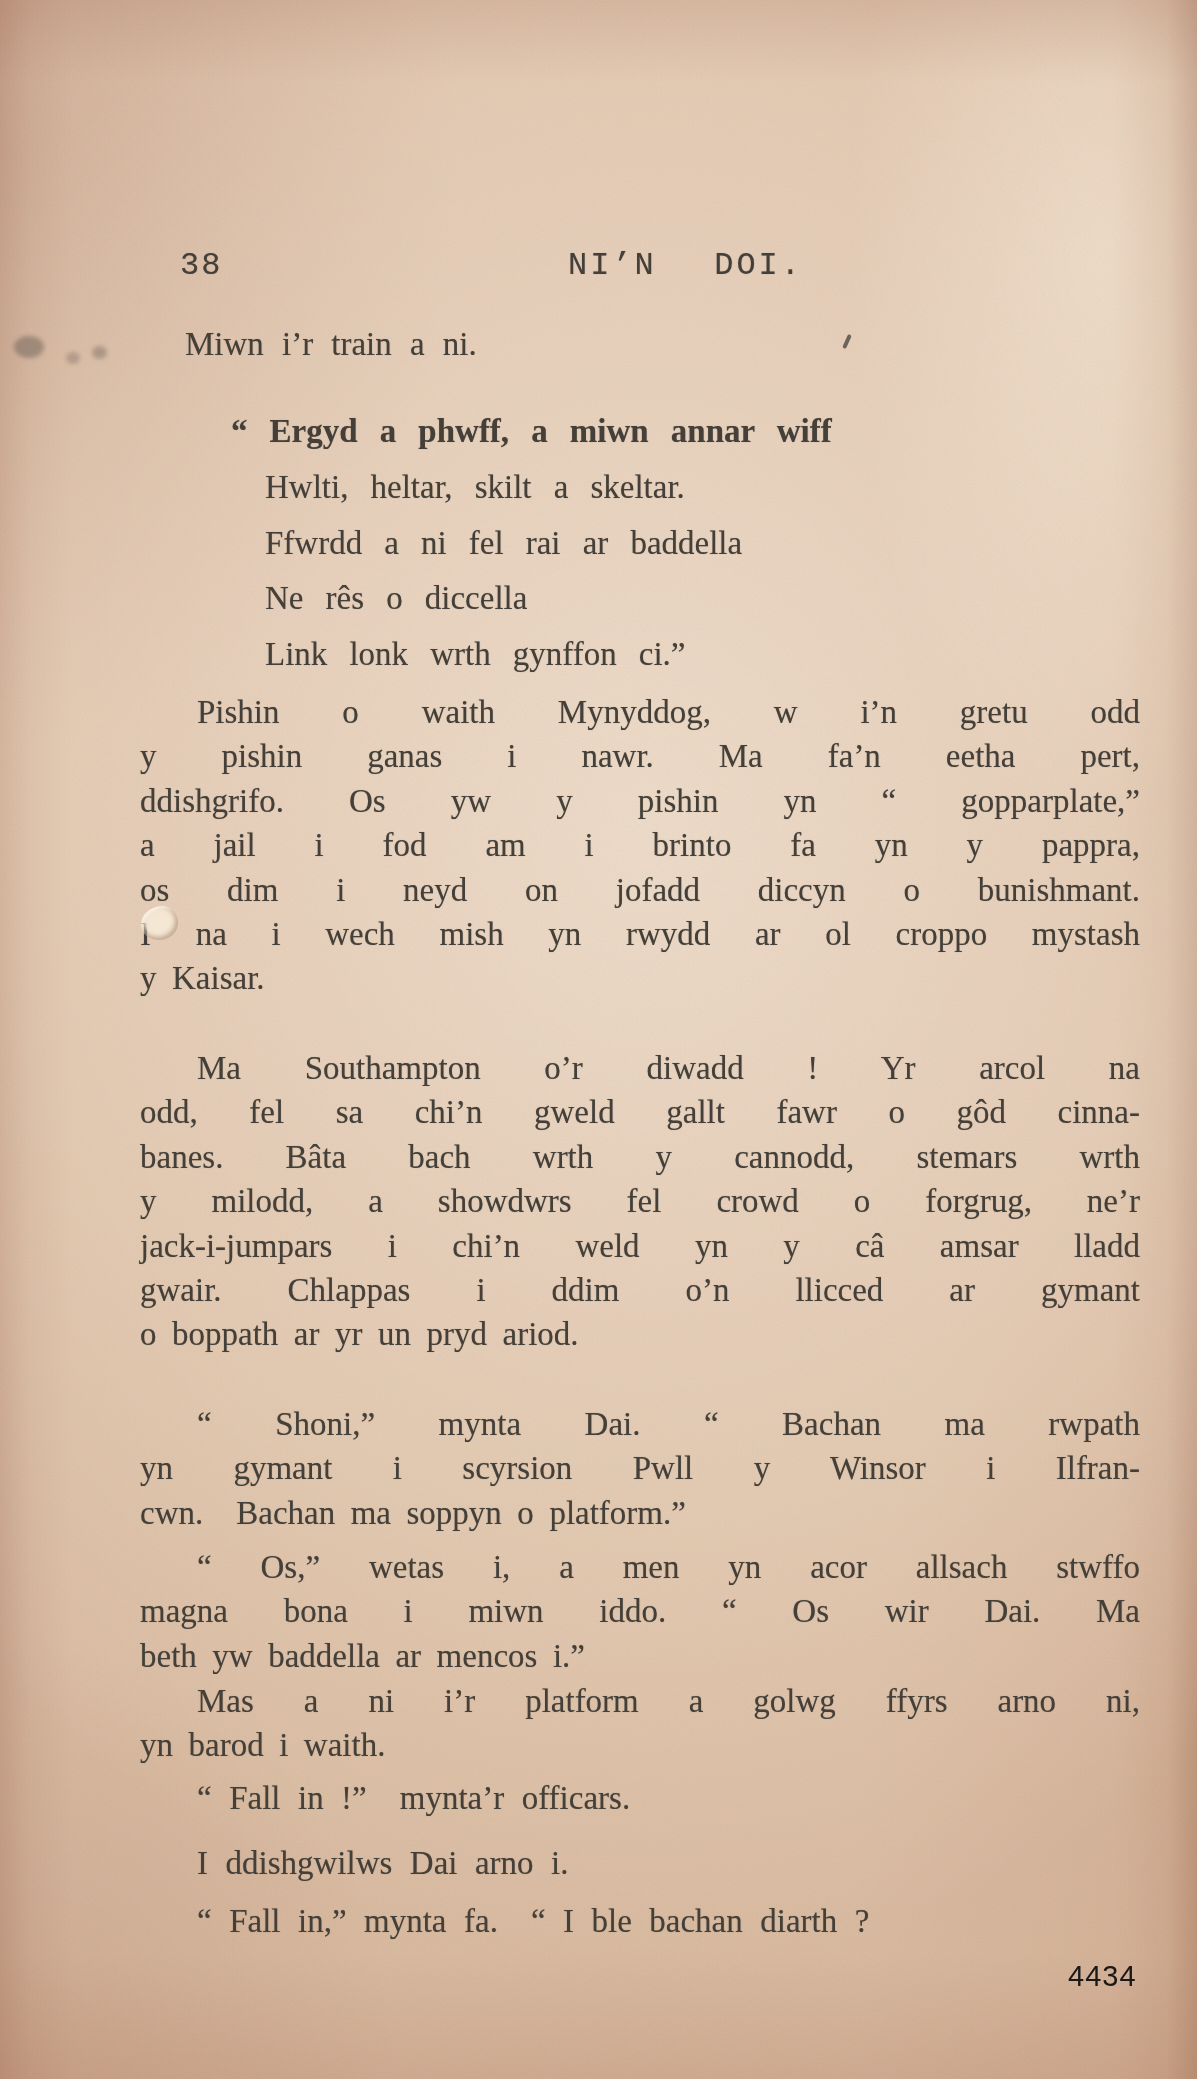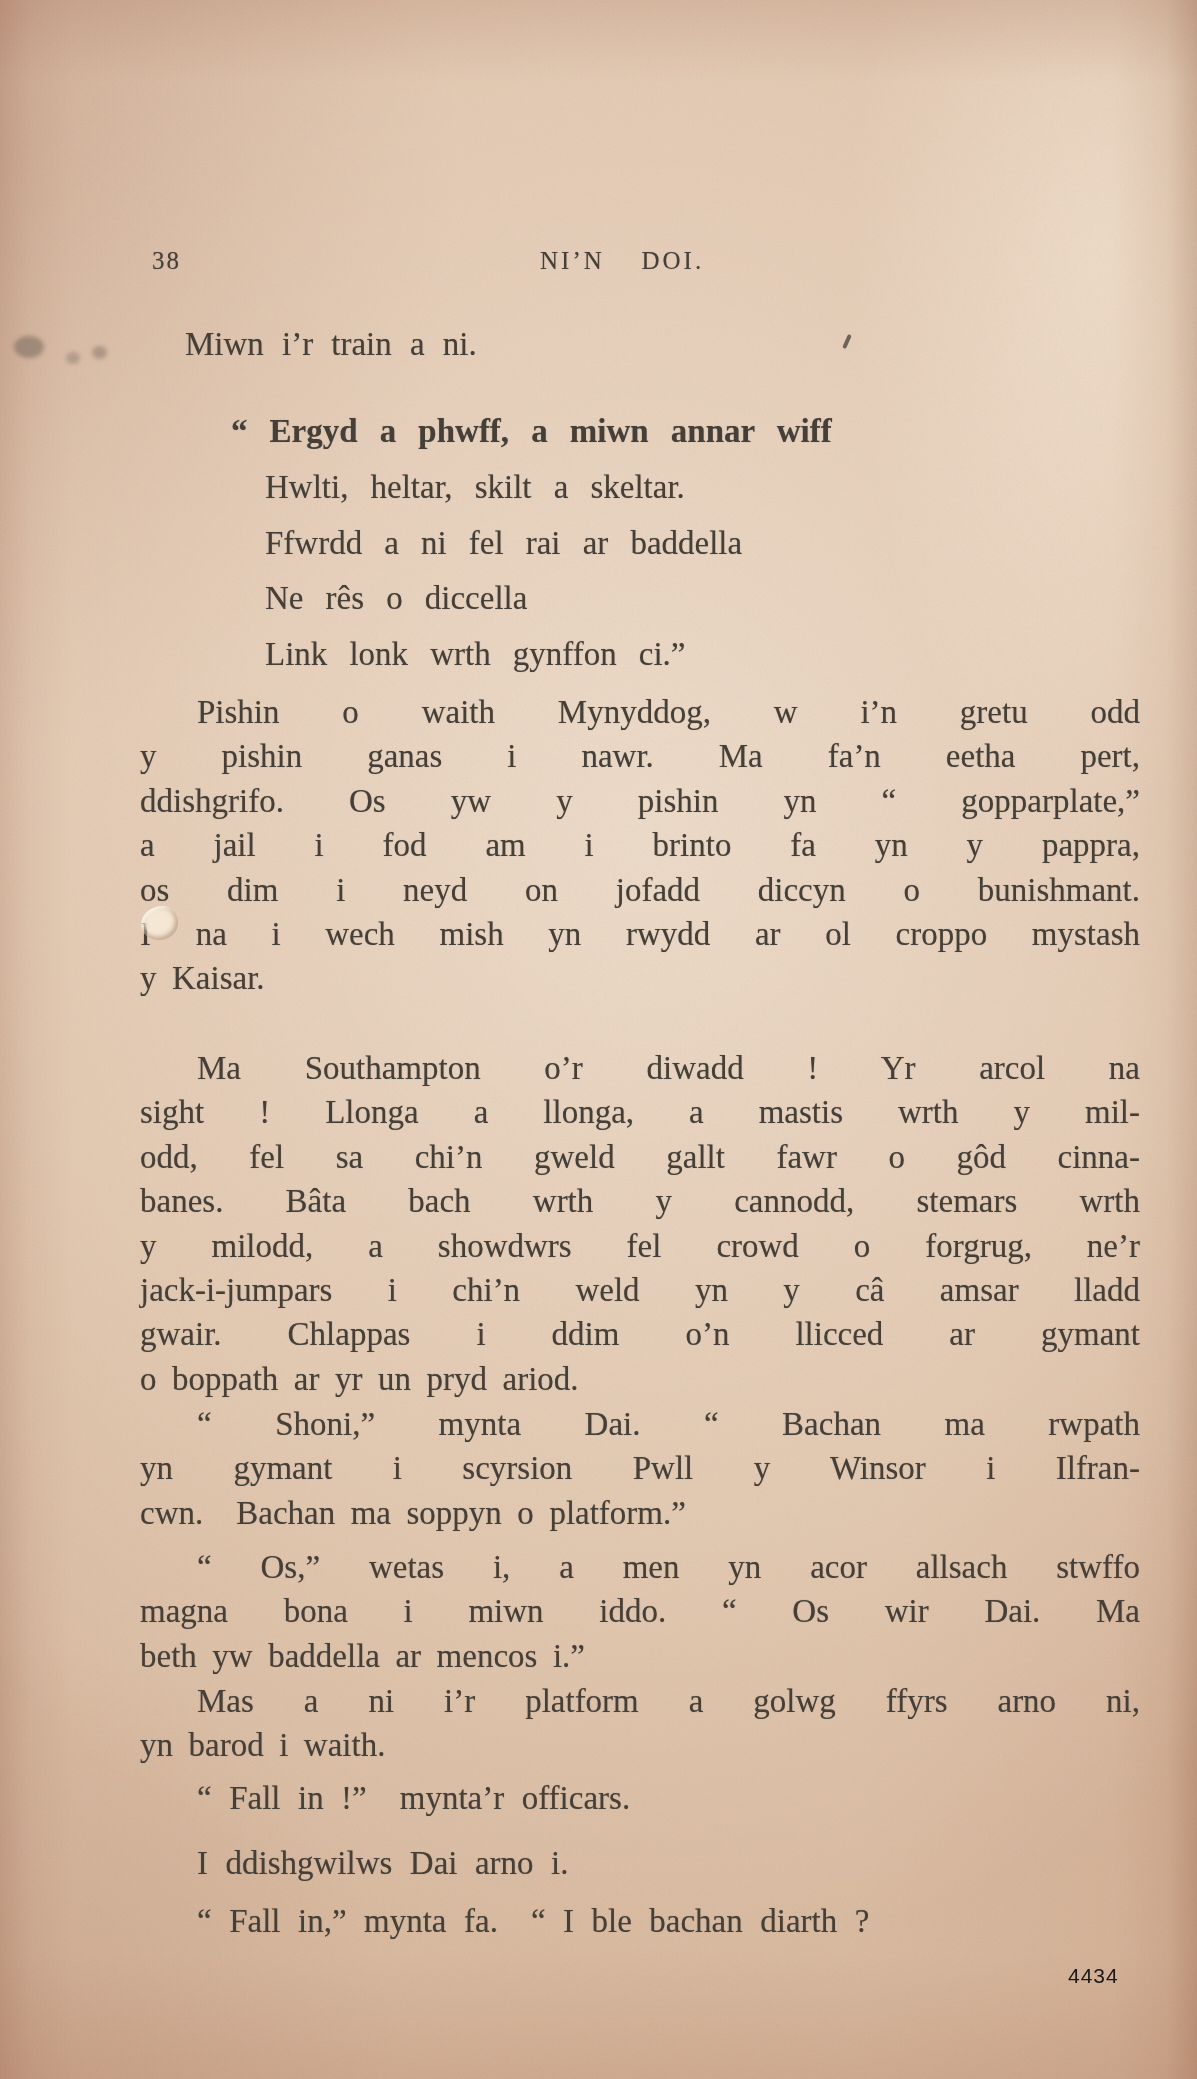--- a/index.html
+++ b/index.html
@@ -23,31 +23,31 @@
   .block{position:absolute;left:140px;width:1000px;font-size:33px;
          text-shadow:0 0 1px rgba(64,58,48,0.38);}
   .line{line-height:44.4px;text-align:justify;text-align-last:justify;}
   .para .line:first-child{text-indent:57px;}
   .line.last{text-align-last:left;word-spacing:0.22em;}
   .line.single{text-align:left;text-align-last:left;word-spacing:0.28em;text-indent:57px;}
   .opening .line{word-spacing:0.30em;text-indent:45px;text-align:left;text-align-last:left;}
   .poem{left:265px;width:800px;}
   .poem .pline{line-height:55.8px;word-spacing:0.42em;text-align:left;}
   .poem .pline.first{text-indent:-34px;font-weight:bold;}
-  .pagehead{position:absolute;left:128px;top:247px;width:1000px;height:40px;
-            font-size:25px;text-shadow:0 0 1px rgba(64,58,48,0.38);}
+  .pagehead{position:absolute;left:156px;top:247px;width:1000px;height:40px;
+            font-size:32px;text-shadow:0 0 1px rgba(64,58,48,0.38);font-family:Liberation Mono, monospace;}
   .pnum{position:absolute;left:24px;top:0;letter-spacing:2px;}
   .ptitle{position:absolute;left:412px;top:0;letter-spacing:3px;word-spacing:1.1em;}
   #para1{top:690px;} #para2{top:1046px;} #para3{top:1402px;}
   #para4{top:1545px;} #para5{top:1679px;}
   #line-officars{top:1776px;} #line-ddishgwilws{top:1841px;} #line-ble{top:1899px;}
   #opening{top:322px;} #poem{top:404px;}
   .stamp{position:absolute;left:1068px;top:1958px;
          font-family:"Liberation Sans","DejaVu Sans",sans-serif;
-         font-size:21px;line-height:36px;color:#191919;letter-spacing:1px;}
+         font-size:29px;line-height:36px;color:#191919;letter-spacing:1px;}
   .blemish{position:absolute;left:141px;top:906px;width:37px;height:34px;z-index:6;
            border-radius:58% 42% 52% 48% / 55% 50% 50% 45%;
            background:radial-gradient(closest-side,#f4e7d3 50%,rgba(244,231,211,0.9) 72%,rgba(244,231,211,0));
            box-shadow:inset -3px -3px 4px rgba(148,108,84,0.35), inset 2px 2px 3px rgba(255,250,240,0.8);}
   .smudge{position:absolute;border-radius:50%;filter:blur(2px);}
   .smudge.s1{left:14px;top:336px;width:30px;height:22px;background:rgba(98,88,80,0.45);}
   .smudge.s2{left:66px;top:352px;width:14px;height:12px;background:rgba(110,98,88,0.35);}
   .smudge.s3{left:92px;top:346px;width:15px;height:13px;background:rgba(105,94,84,0.40);}
   .fleck{position:absolute;left:845px;top:334px;width:4px;height:15px;
          background:rgba(70,64,56,0.75);transform:rotate(24deg);border-radius:2px;}
@@ -79,21 +79,20 @@
     <div class="line">y pishin ganas i nawr. Ma fa’n eetha pert,</div>
     <div class="line">ddishgrifo. Os yw y pishin yn “ gopparplate,”</div>
     <div class="line">a jail i fod am i brinto fa yn y pappra,</div>
     <div class="line">os dim i neyd on jofadd diccyn o bunishmant.</div>
     <div class="line">I na i wech mish yn rwydd ar ol croppo mystash</div>
     <div class="line last">y Kaisar.</div>
   </div>
 
   <div class="block para" id="para2">
     <div class="line">Ma Southampton o’r diwadd ! Yr arcol na</div>
-    <div class="line">sight ! Llonga a llonga, a mastis wrth y mil-</div>
     <div class="line">odd, fel sa chi’n gweld gallt fawr o gôd cinna-</div>
     <div class="line">banes. Bâta bach wrth y cannodd, stemars wrth</div>
     <div class="line">y milodd, a showdwrs fel crowd o forgrug, ne’r</div>
     <div class="line">jack-i-jumpars i chi’n weld yn y câ amsar lladd</div>
     <div class="line">gwair. Chlappas i ddim o’n llicced ar gymant</div>
     <div class="line last">o boppath ar yr un pryd ariod.</div>
   </div>
 
   <div class="block para" id="para3">
     <div class="line">“ Shoni,” mynta Dai. “ Bachan ma rwpath</div>

